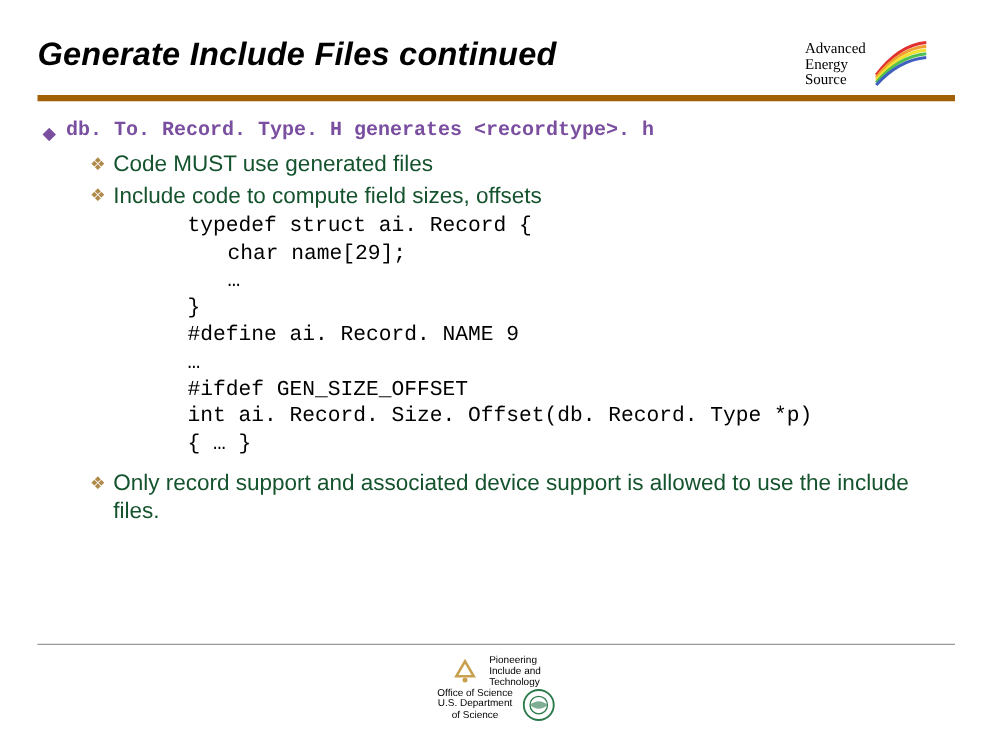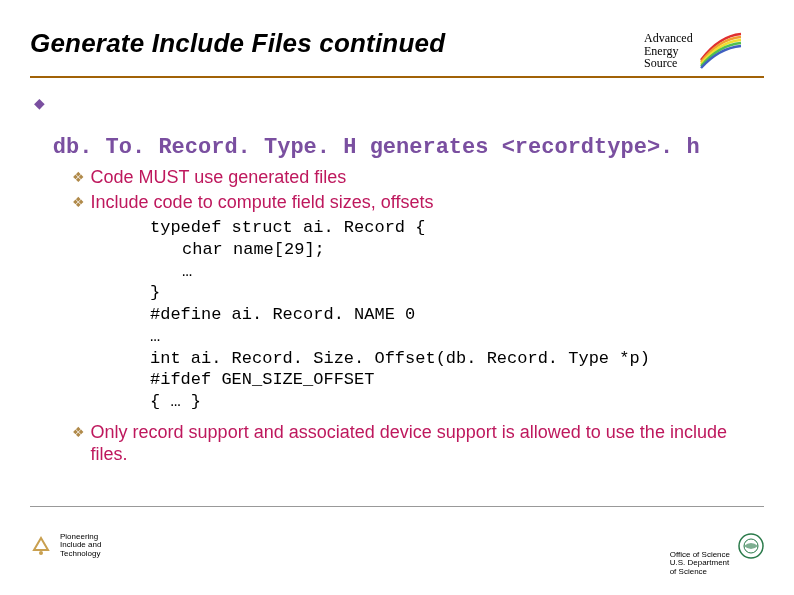--- a/index.html
+++ b/index.html
@@ -14,21 +14,21 @@
   .slide {
     width: 100%;
     height: 100%;
     padding: 28px 30px 0 30px;
     position: relative;
   }
   .header-row {
     display: flex;
     justify-content: space-between;
     align-items: flex-start;
-    border-bottom: 2px solid #a16207;
+    border-bottom: 5px solid #a16207;
     padding-bottom: 6px;
     margin-bottom: 14px;
   }
   .title {
     font-size: 26px;
     font-weight: bold;
     font-style: italic;
     color: #000;
     letter-spacing: 0.2px;
   }
@@ -62,38 +62,37 @@
   .level1 .bullet {
     color: #7a4fa0;
     font-size: 14px;
     margin-right: 8px;
     margin-top: 3px;
   }
   .level1 .text {
     font-family: "Courier New", monospace;
     font-weight: bold;
     color: #7a4fa0;
-    font-size: 22px;
-    margin-top: 43px;
+    font-size: 16px;
   }
   .level2 {
     display: flex;
     align-items: flex-start;
     margin-left: 38px;
     margin-bottom: 2px;
   }
   .level2 .bullet {
     color: #b08a4a;
     font-size: 14px;
     margin-right: 6px;
     margin-top: 3px;
   }
   .level2 .text {
     font-size: 18px;
-    color: #be185d;
+    color: #14532d;
     line-height: 1.25;
   }
   .codeblock {
     margin-left: 68px;
     margin-top: 4px;
     margin-bottom: 8px;
   }
   .codeline {
     font-family: "Courier New", monospace;
     font-size: 17px;
@@ -106,20 +105,21 @@
   .footer {
     position: absolute;
     bottom: 18px;
     left: 30px;
     right: 30px;
     display: flex;
     justify-content: space-between;
     align-items: center;
     border-top: 1px solid #999;
     padding-top: 8px;
+    flex-direction: column;
   }
   .footer-left {
     display: flex;
     align-items: center;
     gap: 8px;
   }
   .argonne-logo {
     width: 22px;
     height: 22px;
   }
@@ -130,22 +130,21 @@
   }
   .footer-right {
     display: flex;
     align-items: center;
     gap: 8px;
   }
   .footer-right-text {
     font-size: 8px;
     line-height: 1.1;
     color: #000;
-    text-align: left;
-    margin-top: 36px;
+    text-align: center;
   }
   .doe-logo {
     width: 26px;
     height: 26px;
   }
 </style>
 </head>
 <body>
 
 <div class="slide">
@@ -183,24 +182,24 @@
     <div class="level2">
       <span class="bullet">❖</span>
       <span class="text">Include code to compute field sizes, offsets</span>
     </div>
 
     <div class="codeblock">
       <div class="codeline">typedef struct ai. Record {</div>
       <div class="codeline indent1">char name[29];</div>
       <div class="codeline indent1">…</div>
       <div class="codeline">}</div>
-      <div class="codeline">#define ai. Record. NAME 0</div>
+      <div class="codeline">#define ai. Record. NAME 9</div>
       <div class="codeline">…</div>
+      <div class="codeline">#ifdef GEN_SIZE_OFFSET</div>
       <div class="codeline">int ai. Record. Size. Offset(db. Record. Type *p)</div>
-      <div class="codeline">#ifdef GEN_SIZE_OFFSET</div>
       <div class="codeline">{ … }</div>
     </div>
 
     <div class="level2">
       <span class="bullet">❖</span>
       <span class="text">Only record support and associated device support is allowed to use the include files.</span>
     </div>
 
   </div>
 

